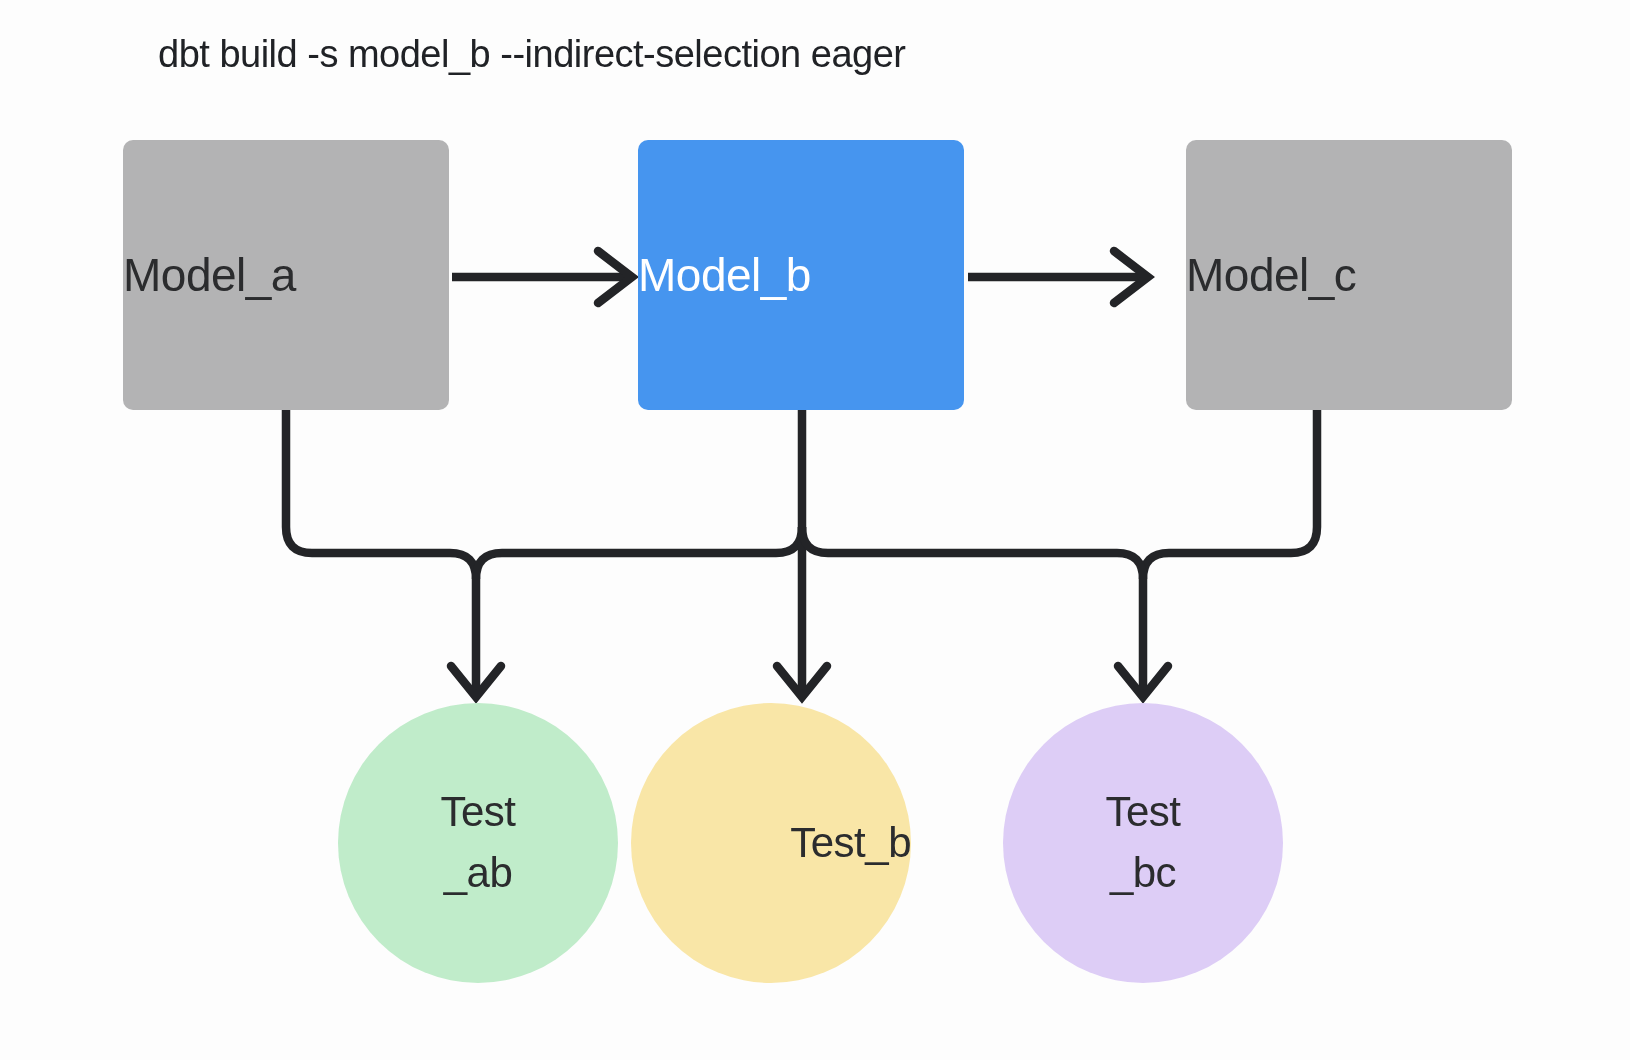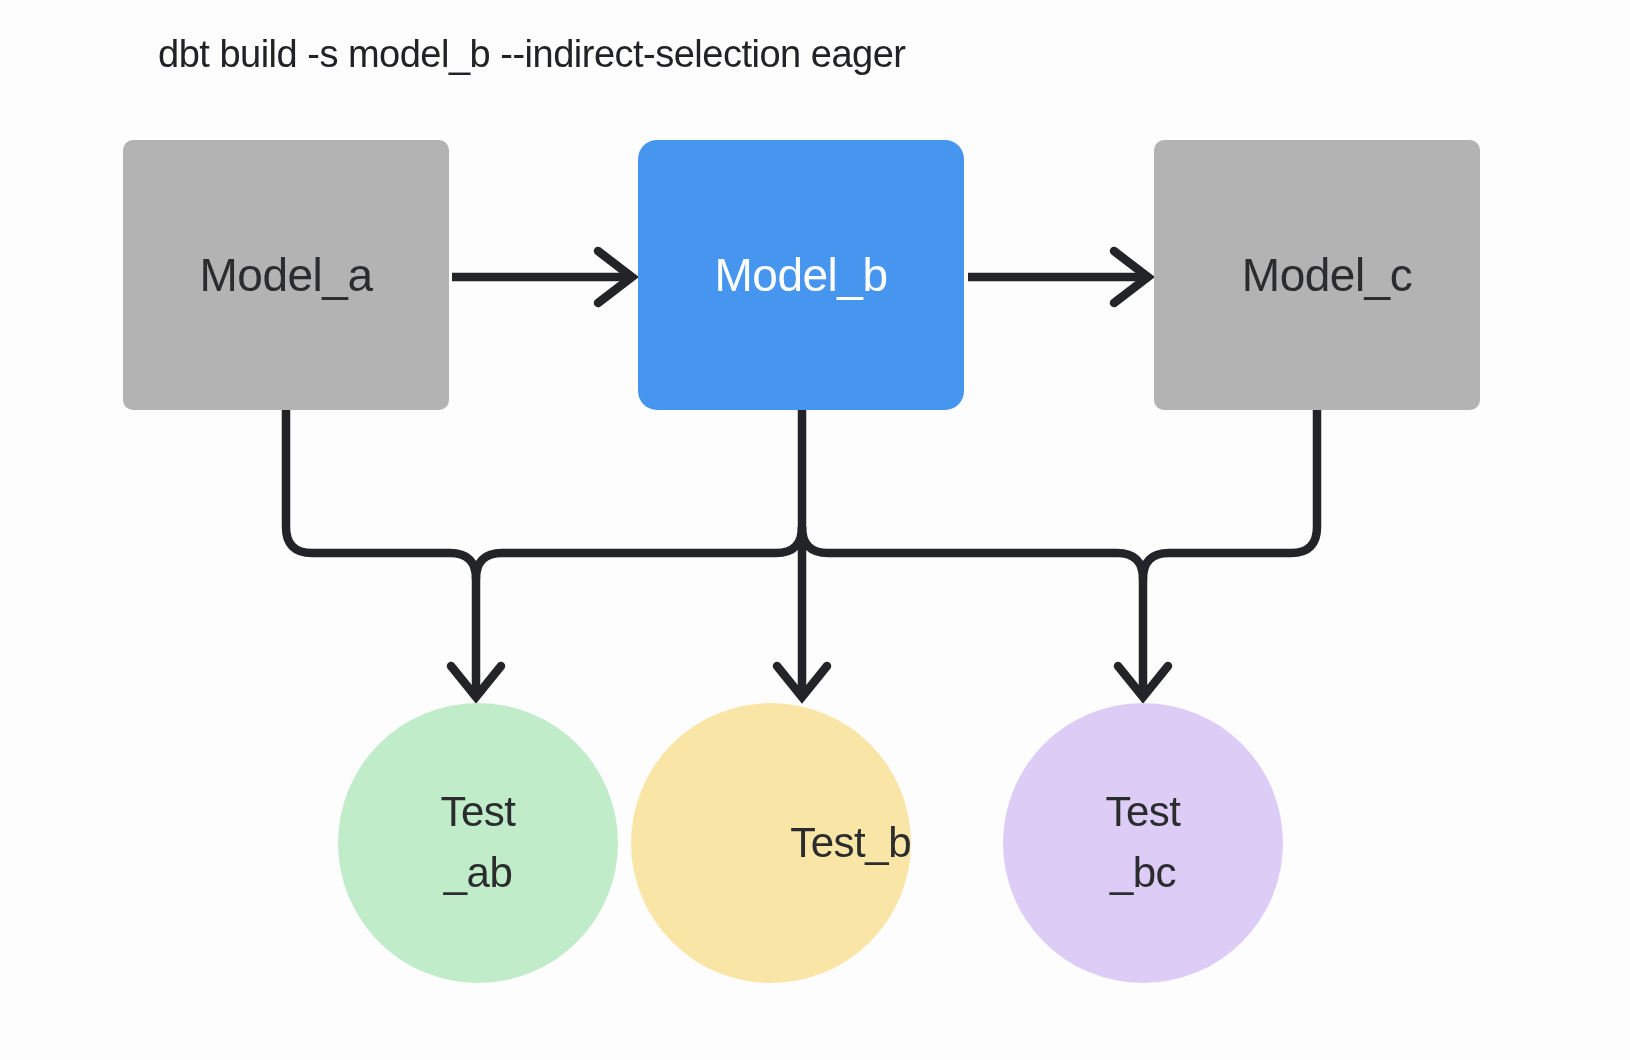--- a/index.html
+++ b/index.html
@@ -42,30 +42,30 @@
   }
   .edges path.head{
     stroke-linecap:round;
     stroke-linejoin:miter;
   }
   .model{
     position:absolute;
     top:140px;
     width:326px;height:270px;
     border-radius:10px;
-    display:flex;align-items:center;justify-content:center;
+    display:flex;align-items:center;justify-content:flex-start;
     font-size:46px;
     font-weight:500;
     letter-spacing:-0.5px;
   }
   .model.default{background:var(--model-default);color:var(--text-dark);}
   .model.selected{background:var(--model-selected);color:var(--text-light);}
   #model-a{left:123px;}
-  #model-b{left:638px;border-radius:19px;}
-  #model-c{left:1154px;padding-left:20px;}
+  #model-b{left:638px;}
+  #model-c{left:1186px;}
   .test{
     position:absolute;
     top:703px;
     width:280px;height:280px;
     border-radius:50%;
     display:flex;flex-direction:column;align-items:center;justify-content:center;
     font-size:42px;
     font-weight:500;
     letter-spacing:-0.5px;
     color:var(--text-dark);

